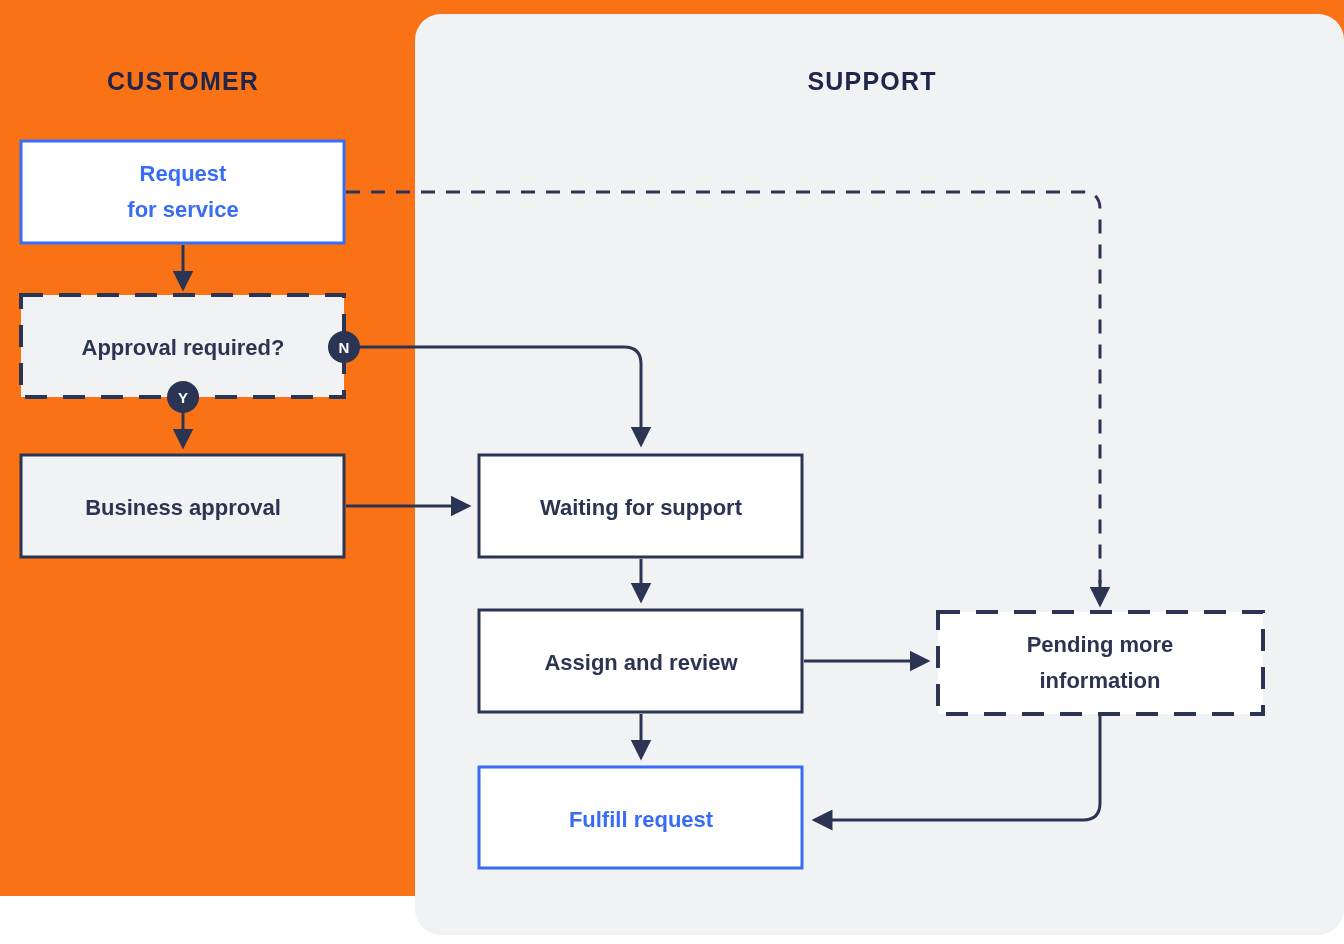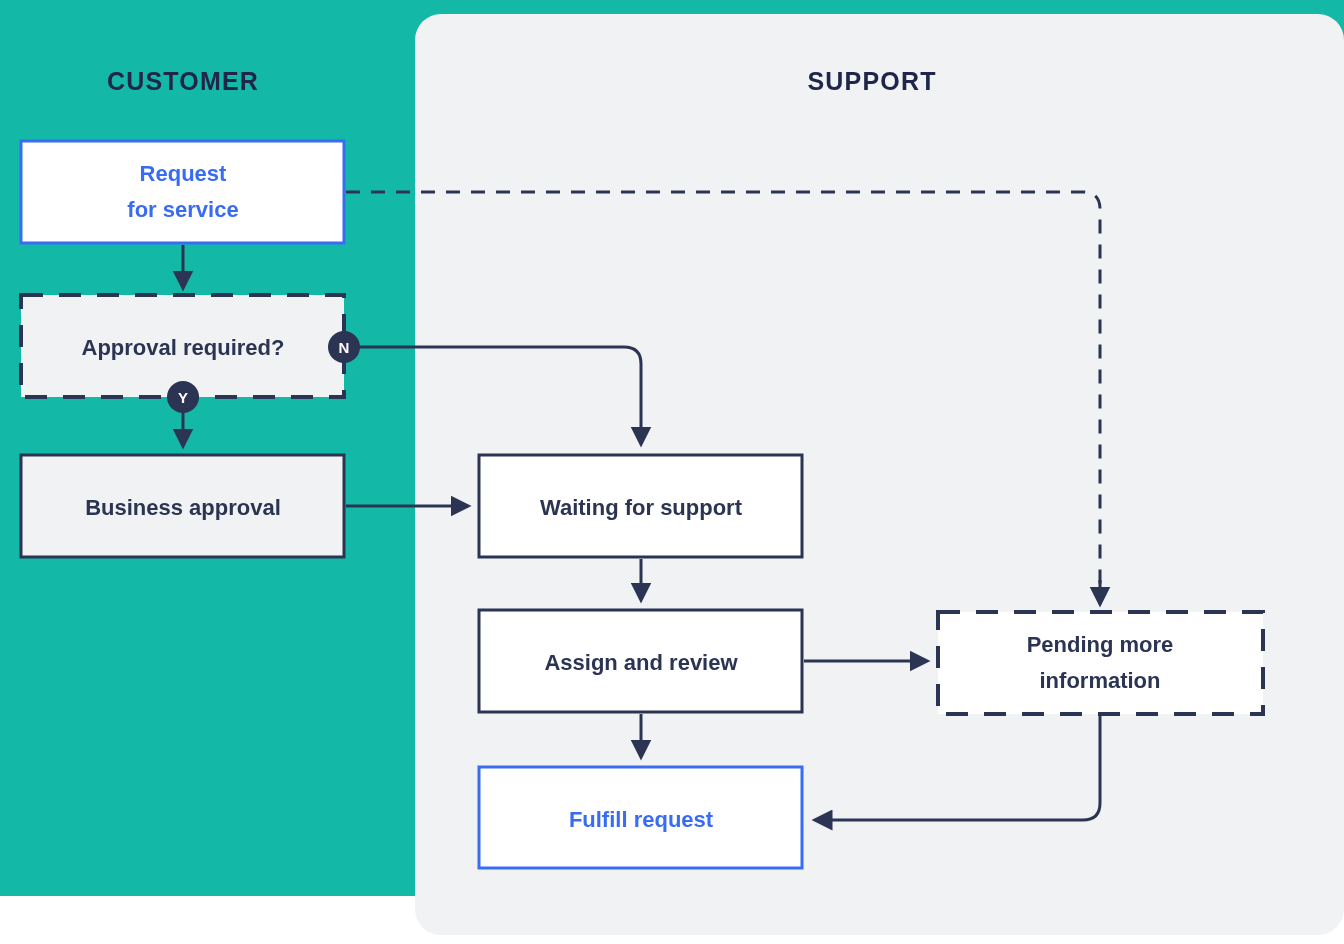--- a/index.html
+++ b/index.html
@@ -10,21 +10,21 @@
   body {
     width: 1344px;
     height: 944px;
     font-family: "Liberation Sans", sans-serif;
     overflow: hidden;
   }
   #stage {
     position: relative;
     width: 1344px;
     height: 896px;
-    background: #14b8a6;
+    background: #f97316;
   }
   svg#diagram {
     position: absolute;
     top: 0;
     left: 0;
     width: 1344px;
     height: 944px;
   }
   .lane-title {
     font-family: "Liberation Sans", sans-serif;

